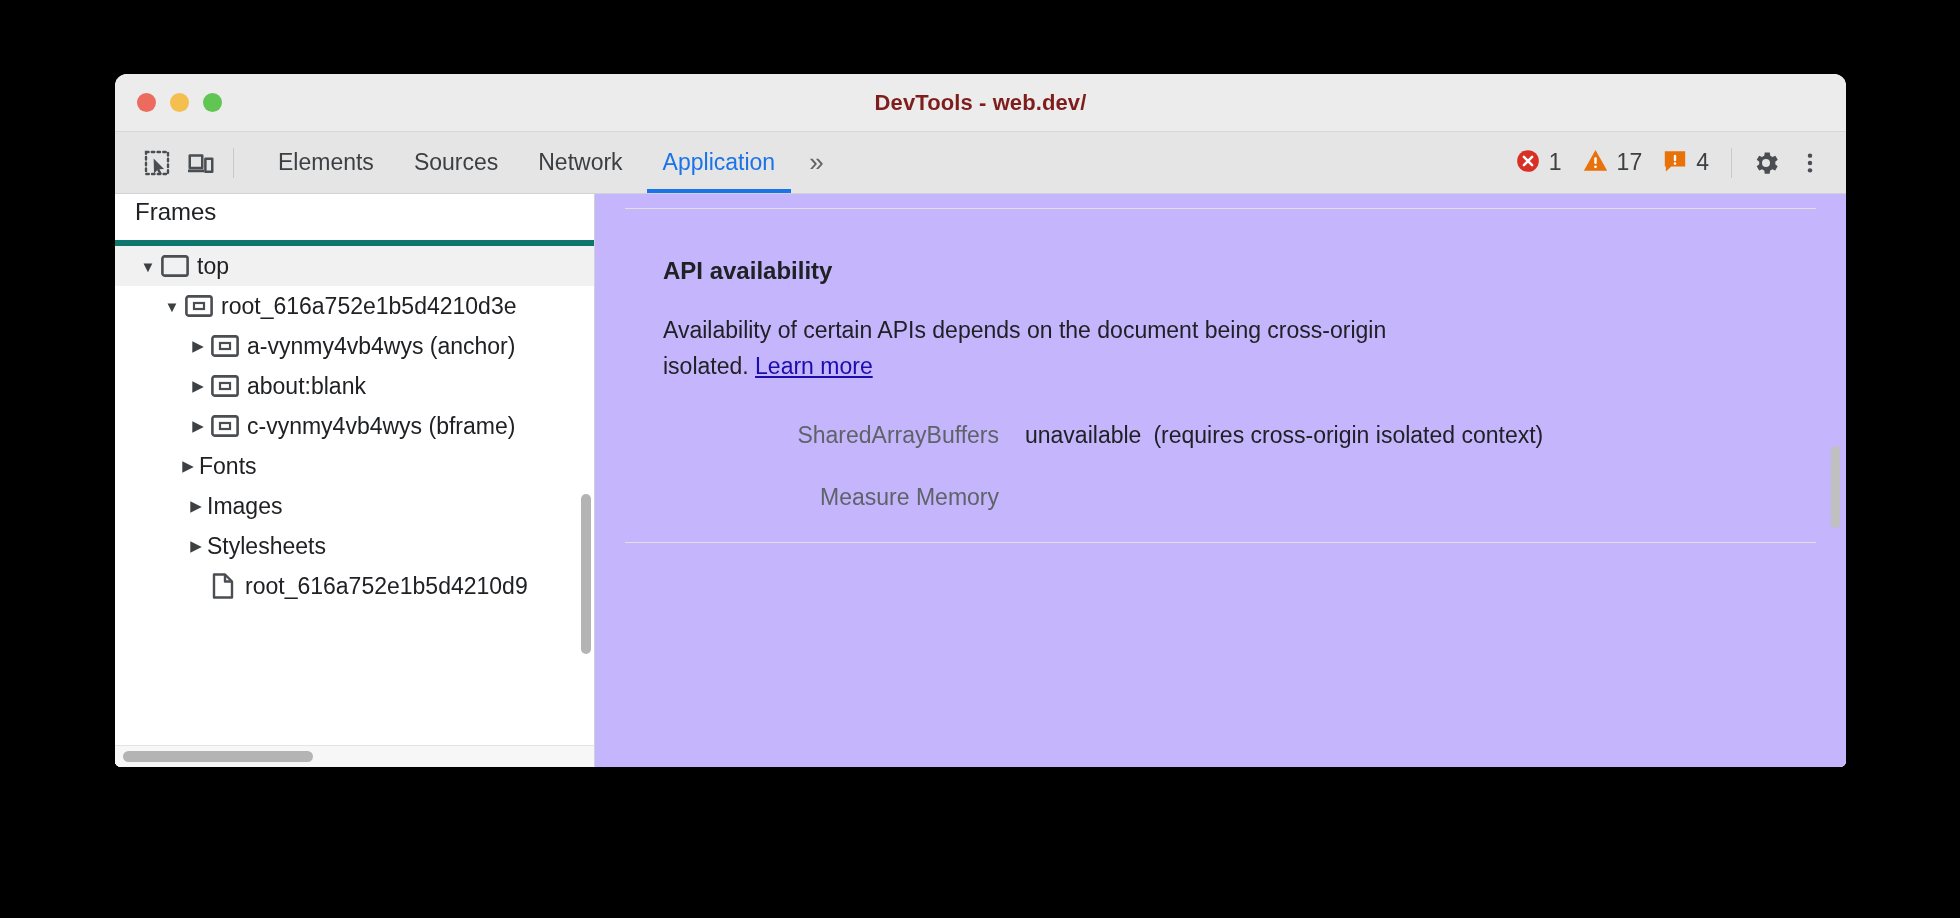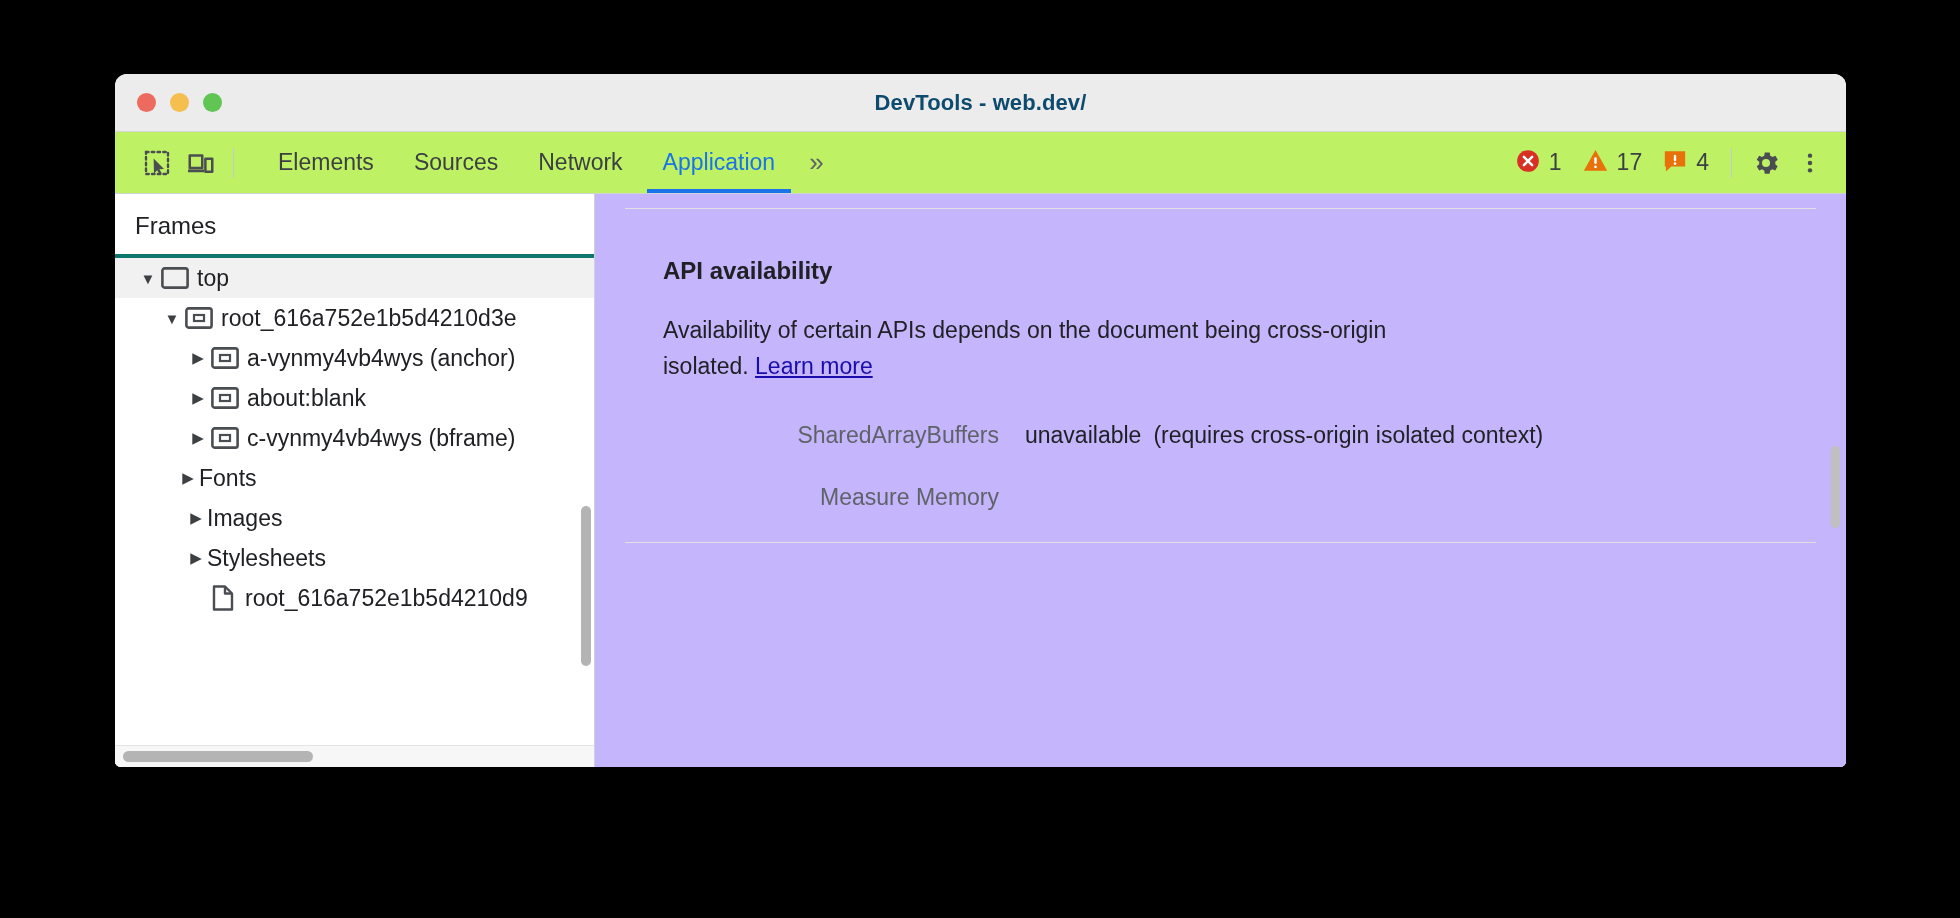--- a/index.html
+++ b/index.html
@@ -29,29 +29,29 @@
     border-bottom: 1px solid #d6d6d6;
     display: flex; align-items: center;
   }
   .traffic { display: flex; gap: 14px; margin-left: 22px; }
   .dot { width: 19px; height: 19px; border-radius: 50%; }
   .dot.red    { background: #ed6a5e; }
   .dot.yellow { background: #f4bf4f; }
   .dot.green  { background: #61c554; }
   .win-title {
     position: absolute; left: 0; right: 0; text-align: center;
-    font-size: 22px; font-weight: bold; color: #0c4a6e;
+    font-size: 22px; font-weight: bold; color: #7f1d1d;
     letter-spacing: .1px;
   }
 
   
   .toolbar {
     position: relative;
     height: 62px;
-    background: #bef264;
+    background: #e5e5e5;
     border-bottom: 1px solid #cfd2d7;
     display: flex; align-items: center;
     padding-left: 20px;
   }
   .tb-icon {
     width: 44px; height: 44px;
     display: flex; align-items: center; justify-content: center;
     border-radius: 4px; cursor: pointer;
   }
   .tb-sep {
@@ -90,23 +90,23 @@
 
   
   .sidebar {
     width: 480px; min-width: 480px;
     background: #ffffff;
     border-right: 1px solid #cfd2d7;
     position: relative;
     display: flex; flex-direction: column;
   }
   .sidebar-header {
-    padding: 18px 0 14px 20px;
+    padding: 4px 0 14px 20px;
     font-size: 24px; color: #202124; font-weight: normal;
-    border-bottom: 4px solid #0f766e;
+    border-bottom: 6px solid #0f766e;
   }
   .tree { flex: 1; overflow: hidden; position: relative; }
   .tree-row {
     display: flex; align-items: center;
     height: 40px;
     font-size: 23px; color: #202124;
     white-space: nowrap; cursor: pointer;
   }
   .tree-row.selected { background: #f1f1f1; }
   .tri {

